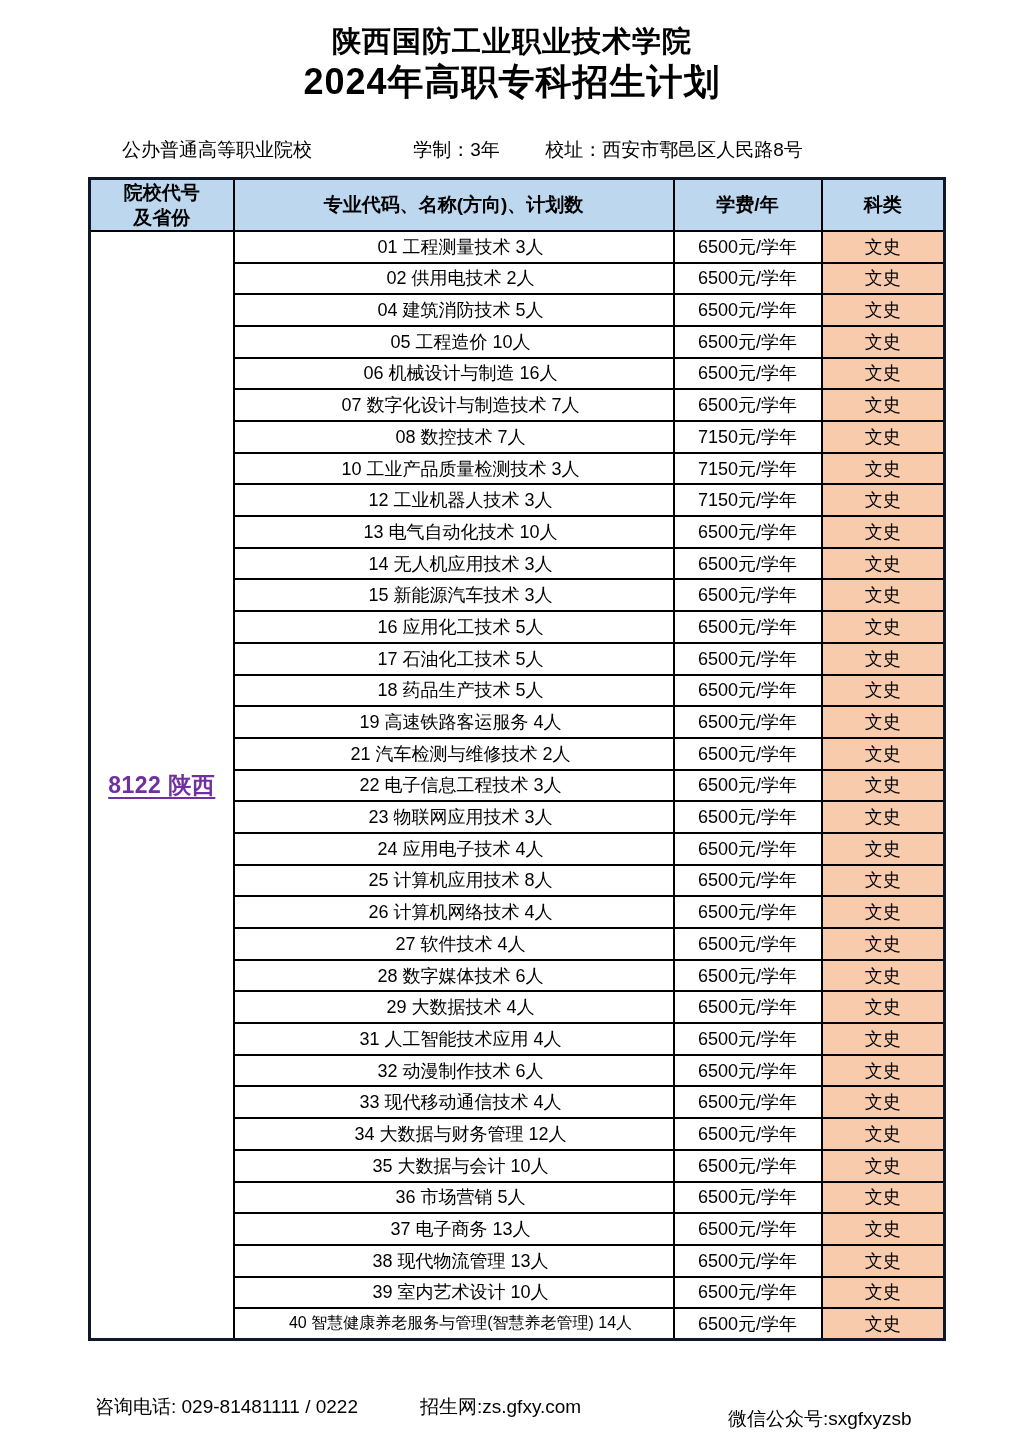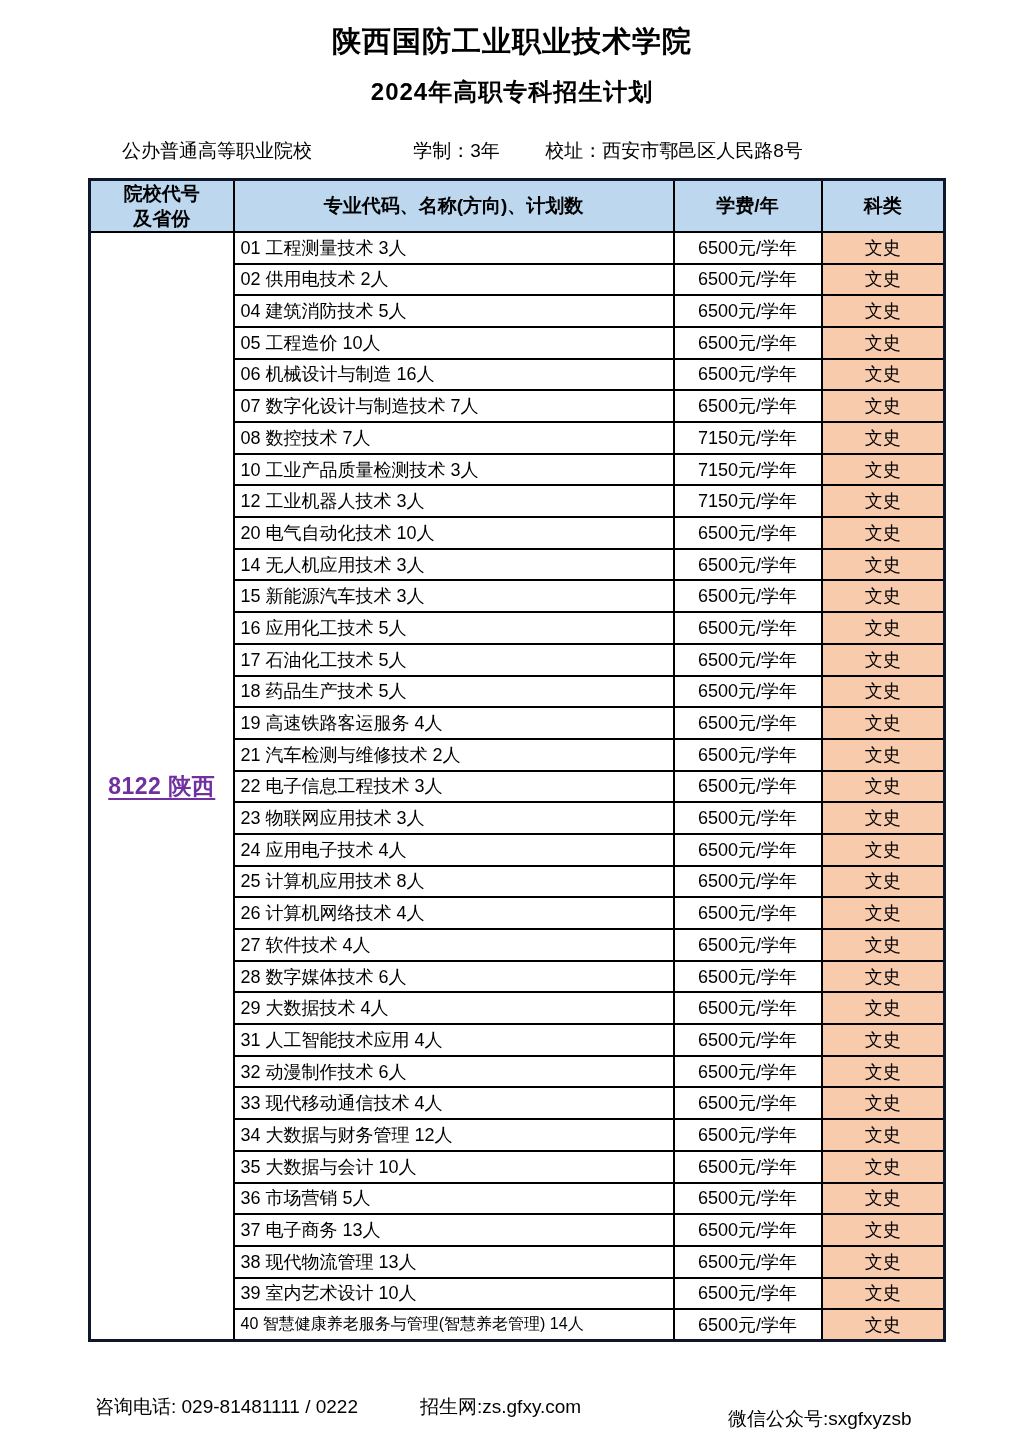--- a/index.html
+++ b/index.html
@@ -18,23 +18,22 @@
   .title {
     text-align: center;
     font-size: 29px;
     font-weight: bold;
     padding-top: 26px;
     line-height: 1.1;
     letter-spacing: 1px;
   }
   .subtitle {
     text-align: center;
-    font-size: 24px;
+    font-size: 36px;
     font-weight: bold;
-    margin-top: 18px;
     letter-spacing: 1px;
   }
   .info-line {
     margin: 30px 0 0 122px;
     font-size: 19px;
     white-space: nowrap;
   }
   .info-duration { margin-left: 96px; }
   .info-address  { margin-left: 40px; }
 
@@ -58,21 +57,21 @@
     text-align: center;
     vertical-align: middle;
     line-height: 25px;
   }
   .plan-table tbody td {
     height: 31.7px;
     font-size: 18px;
     vertical-align: middle;
     background: #ffffff;
   }
-  td.major-cell { text-align: left; padding-left: 6px; margin-left: 42px; }
+  td.major-cell { text-align: center; padding-left: 14px; margin-left: 42px; }
   td.tuition-cell { text-align: center; }
   td.category-cell { text-align: center; background: var(--category-bg, #F8CBAD) !important; }
   td.code-cell { text-align: center; vertical-align: middle; background: #ffffff; }
   .college-code {
     color: var(--code-color, #7030A0);
     font-size: 23px;
     font-weight: bold;
     text-decoration: underline;
     text-underline-offset: 4px;
     letter-spacing: 0.5px;
@@ -162,21 +161,21 @@
           <td class="major-cell">10 工业产品质量检测技术 3人</td>
           <td class="tuition-cell">7150元/学年</td>
           <td class="category-cell">文史</td>
         </tr>
         <tr>
           <td class="major-cell">12 工业机器人技术 3人</td>
           <td class="tuition-cell">7150元/学年</td>
           <td class="category-cell">文史</td>
         </tr>
         <tr>
-          <td class="major-cell">20 电气自动化技术 10人</td>
+          <td class="major-cell">13 电气自动化技术 10人</td>
           <td class="tuition-cell">6500元/学年</td>
           <td class="category-cell">文史</td>
         </tr>
         <tr>
           <td class="major-cell">14 无人机应用技术 3人</td>
           <td class="tuition-cell">6500元/学年</td>
           <td class="category-cell">文史</td>
         </tr>
         <tr>
           <td class="major-cell">15 新能源汽车技术 3人</td>

